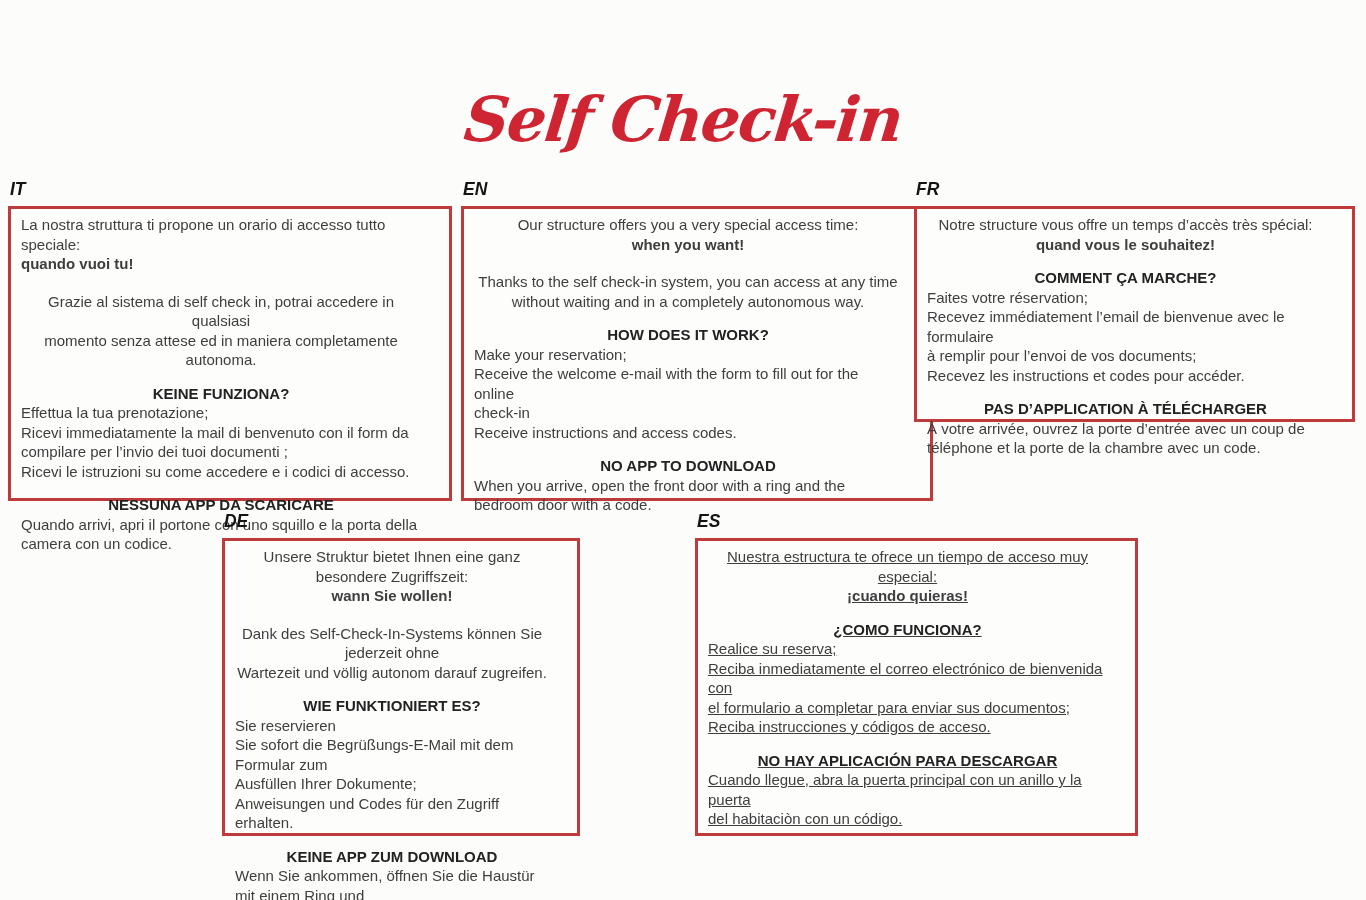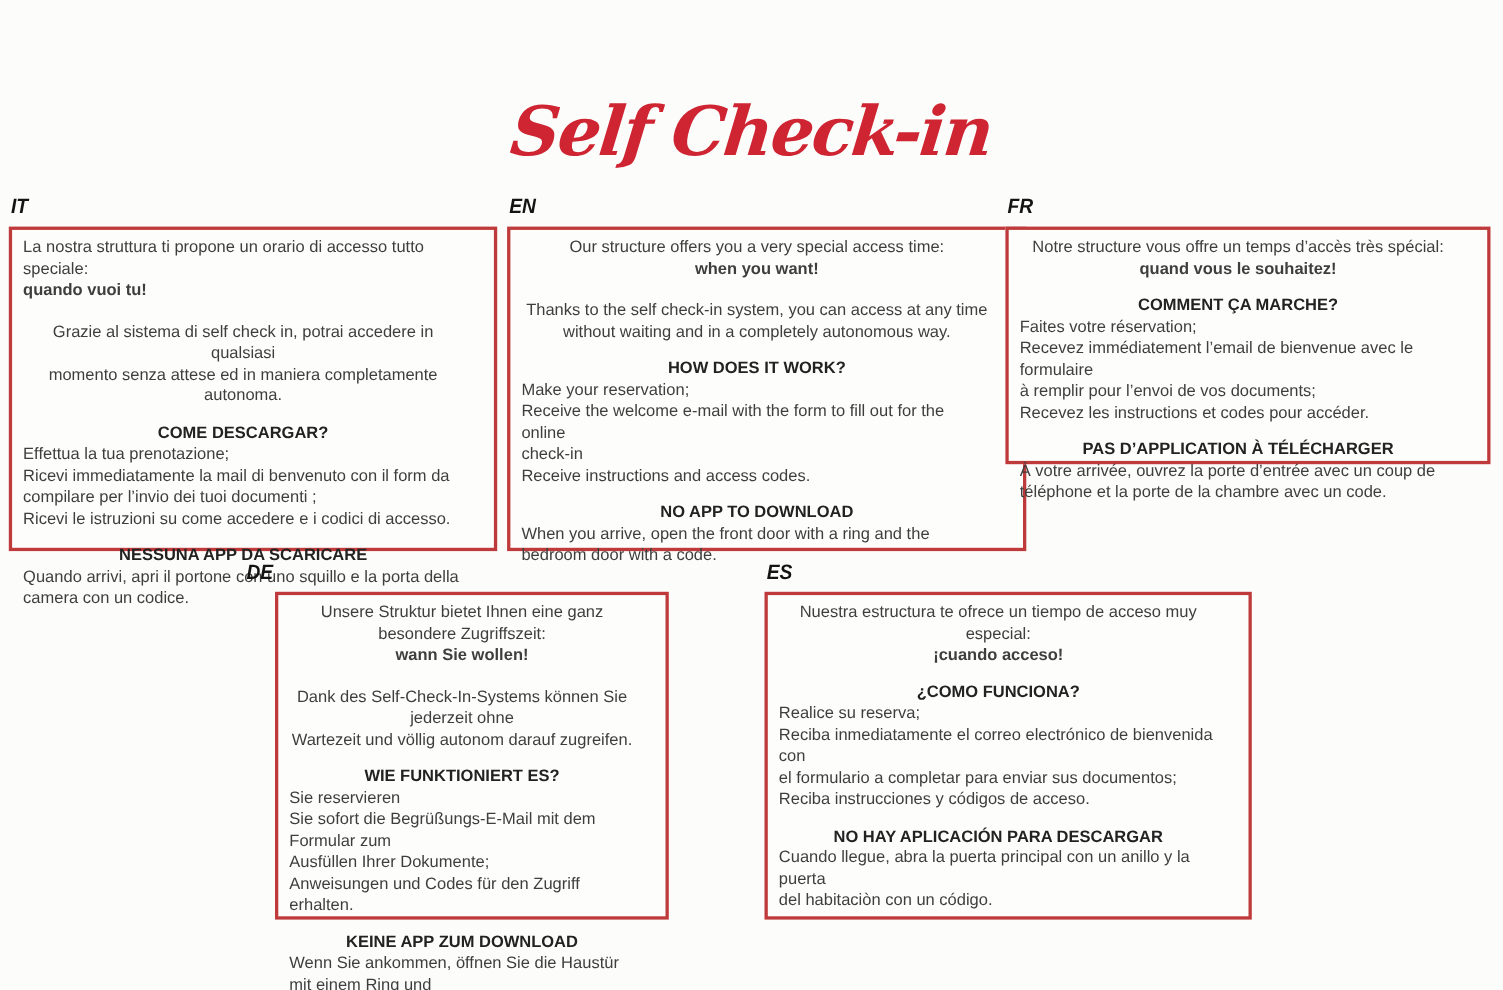--- a/index.html
+++ b/index.html
@@ -29,22 +29,22 @@
   .box{
     border:3px solid #bf3a3a;
     background:#fdfdfc;
     padding:6px 28px 6px 10px;
     box-sizing:border-box;
     font-size:15px;line-height:19.5px;
   }
   .panel-it .box{width:444px;height:295px;}
   .panel-en .box{width:472px;height:295px;}
   .panel-fr .box{width:441px;height:216px;}
-  .panel-de .box{width:358px;height:298px;margin-left:28px;}
-  .panel-es .box{width:443px;height:298px;}
+  .panel-de .box{width:358px;height:298px;}
+  .panel-es .box{width:443px;height:298px;text-decoration:underline;}
   .panel-it{left:8px;top:178px;}
   .panel-en{left:461px;top:178px;}
   .panel-fr{left:914px;top:178px;}
   .panel-de{left:222px;top:510px;}
   .panel-es{left:695px;top:510px;}
   .intro{text-align:center;}
   .intro.align-left{text-align:left;}
   .bold{font-weight:bold;}
   .lines{white-space:pre-line;}
   .para{margin-top:18px;text-align:center;}
@@ -63,21 +63,21 @@
 
 <section class="panel panel-it">
   <div class="lang-label">IT</div>
   <div class="box">
     <div class="intro align-left">
       <div>La nostra struttura ti propone un orario di accesso tutto speciale:</div>
       <div class="bold">quando vuoi tu!</div>
     </div>
     <div class="para lines">Grazie al sistema di self check in, potrai accedere in qualsiasi
 momento senza attese ed in maniera completamente autonoma.</div>
-    <h3 class="heading">COME DESCARGAR?</h3>
+    <h3 class="heading">KEINE FUNZIONA?</h3>
     <div class="steps lines">Effettua la tua prenotazione;
 Ricevi immediatamente la mail di benvenuto con il form da
 compilare per l’invio dei tuoi documenti ;
 Ricevi le istruzioni su come accedere e i codici di accesso.</div>
     <h3 class="heading">NESSUNA APP DA SCARICARE</h3>
     <div class="arrival lines">Quando arrivi, apri il portone con uno squillo e la porta della
 camera con un codice.</div>
   </div>
 </section>
 
@@ -137,21 +137,21 @@
     <div class="arrival lines">Wenn Sie ankommen, öffnen Sie die Haustür mit einem Ring und
 die Schlafzimmertür mit einem Code.</div>
   </div>
 </section>
 
 <section class="panel panel-es">
   <div class="lang-label">ES</div>
   <div class="box">
     <div class="intro">
       <div>Nuestra estructura te ofrece un tiempo de acceso muy especial:</div>
-      <div class="bold">¡cuando acceso!</div>
+      <div class="bold">¡cuando quieras!</div>
     </div>
     <h3 class="heading">¿COMO FUNCIONA?</h3>
     <div class="steps lines">Realice su reserva;
 Reciba inmediatamente el correo electrónico de bienvenida con
 el formulario a completar para enviar sus documentos;
 Reciba instrucciones y códigos de acceso.</div>
     <h3 class="heading">NO HAY APLICACIÓN PARA DESCARGAR</h3>
     <div class="arrival lines"> Cuando llegue, abra la puerta principal con un anillo y la puerta
 del habitaciòn con un código.</div>
   </div>

